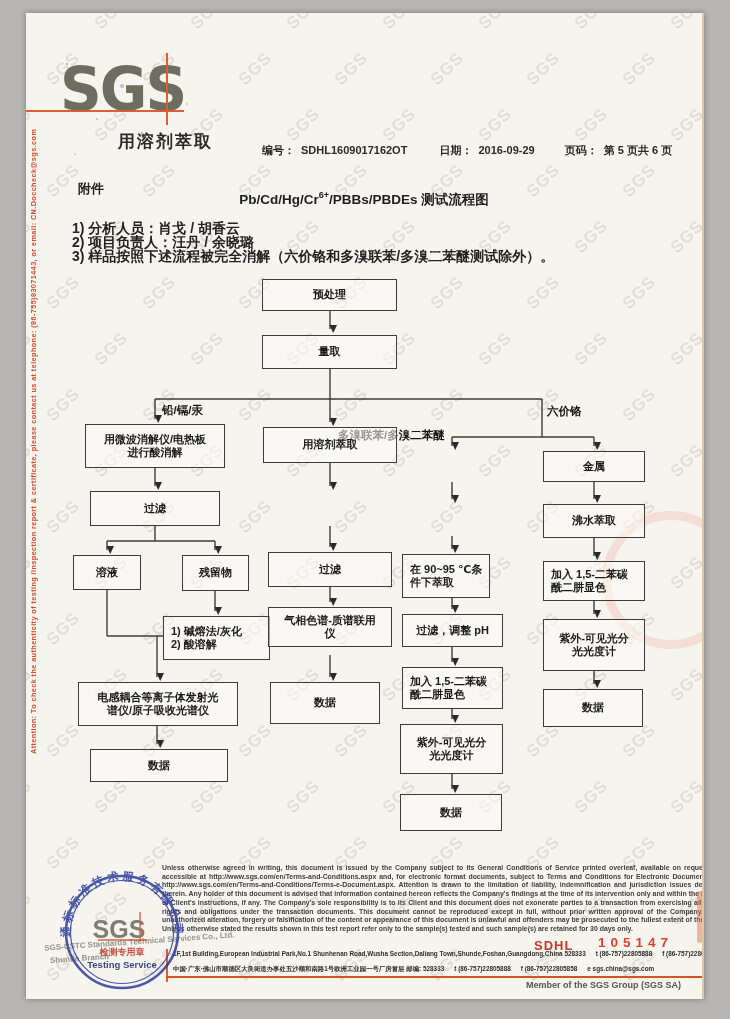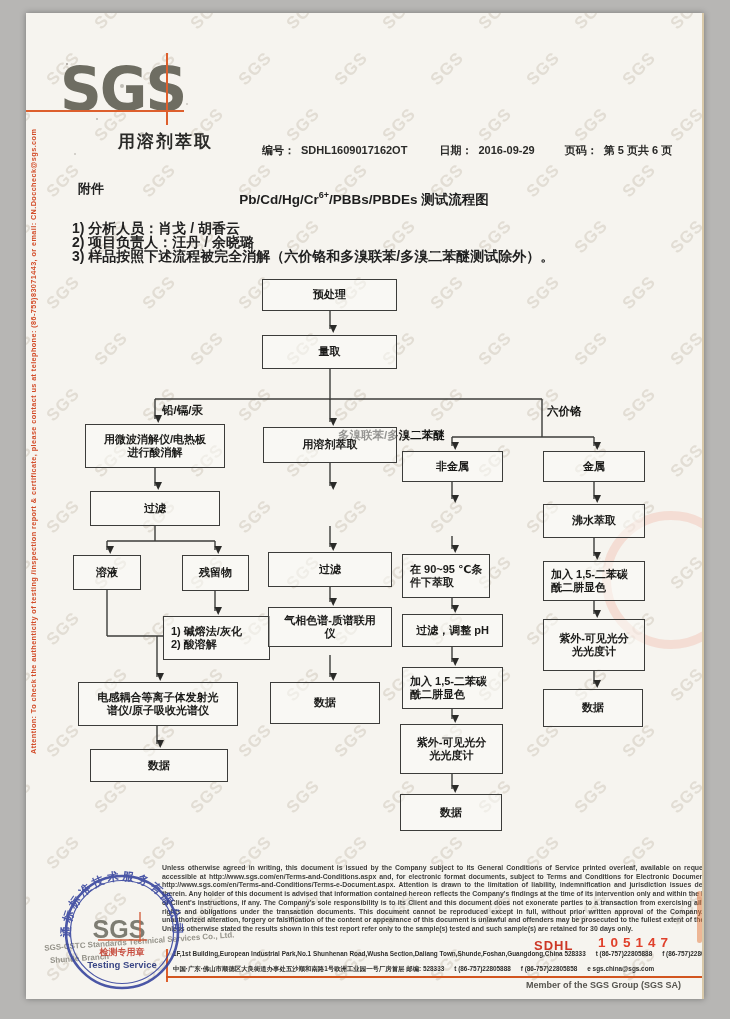--- a/index.html
+++ b/index.html
@@ -306,21 +306,20 @@
     <div class="node" style="left:52px;top:669px;width:160px;height:44px;">电感耦合等离子体发射光
 谱仪/原子吸收光谱仪</div>
     <div class="node" style="left:64px;top:736px;width:138px;height:33px;">数据</div>
 
     <div class="node" style="left:237px;top:414px;width:134px;height:36px;">用溶剂萃取</div>
     <div class="node" style="left:242px;top:539px;width:124px;height:35px;">过滤</div>
     <div class="node" style="left:242px;top:594px;width:124px;height:40px;">气相色谱-质谱联用
 仪</div>
     <div class="node" style="left:244px;top:669px;width:110px;height:42px;">数据</div>
 
-    <div class="node" style="left:376px;top:438px;width:101px;height:31px;">非金属</div>
     <div class="node left-al" style="left:376px;top:541px;width:88px;height:44px;">在  90~95 ℃条
 件下萃取</div>
     <div class="node" style="left:376px;top:601px;width:101px;height:33px;">过滤，调整 pH</div>
     <div class="node left-al" style="left:376px;top:654px;width:101px;height:42px;">加入 1,5-二苯碳
 酰二肼显色</div>
     <div class="node" style="left:374px;top:711px;width:103px;height:50px;">紫外-可见光分
 光光度计</div>
     <div class="node" style="left:374px;top:781px;width:102px;height:37px;">数据</div>
 
     <div class="node" style="left:517px;top:438px;width:102px;height:31px;">金属</div>

